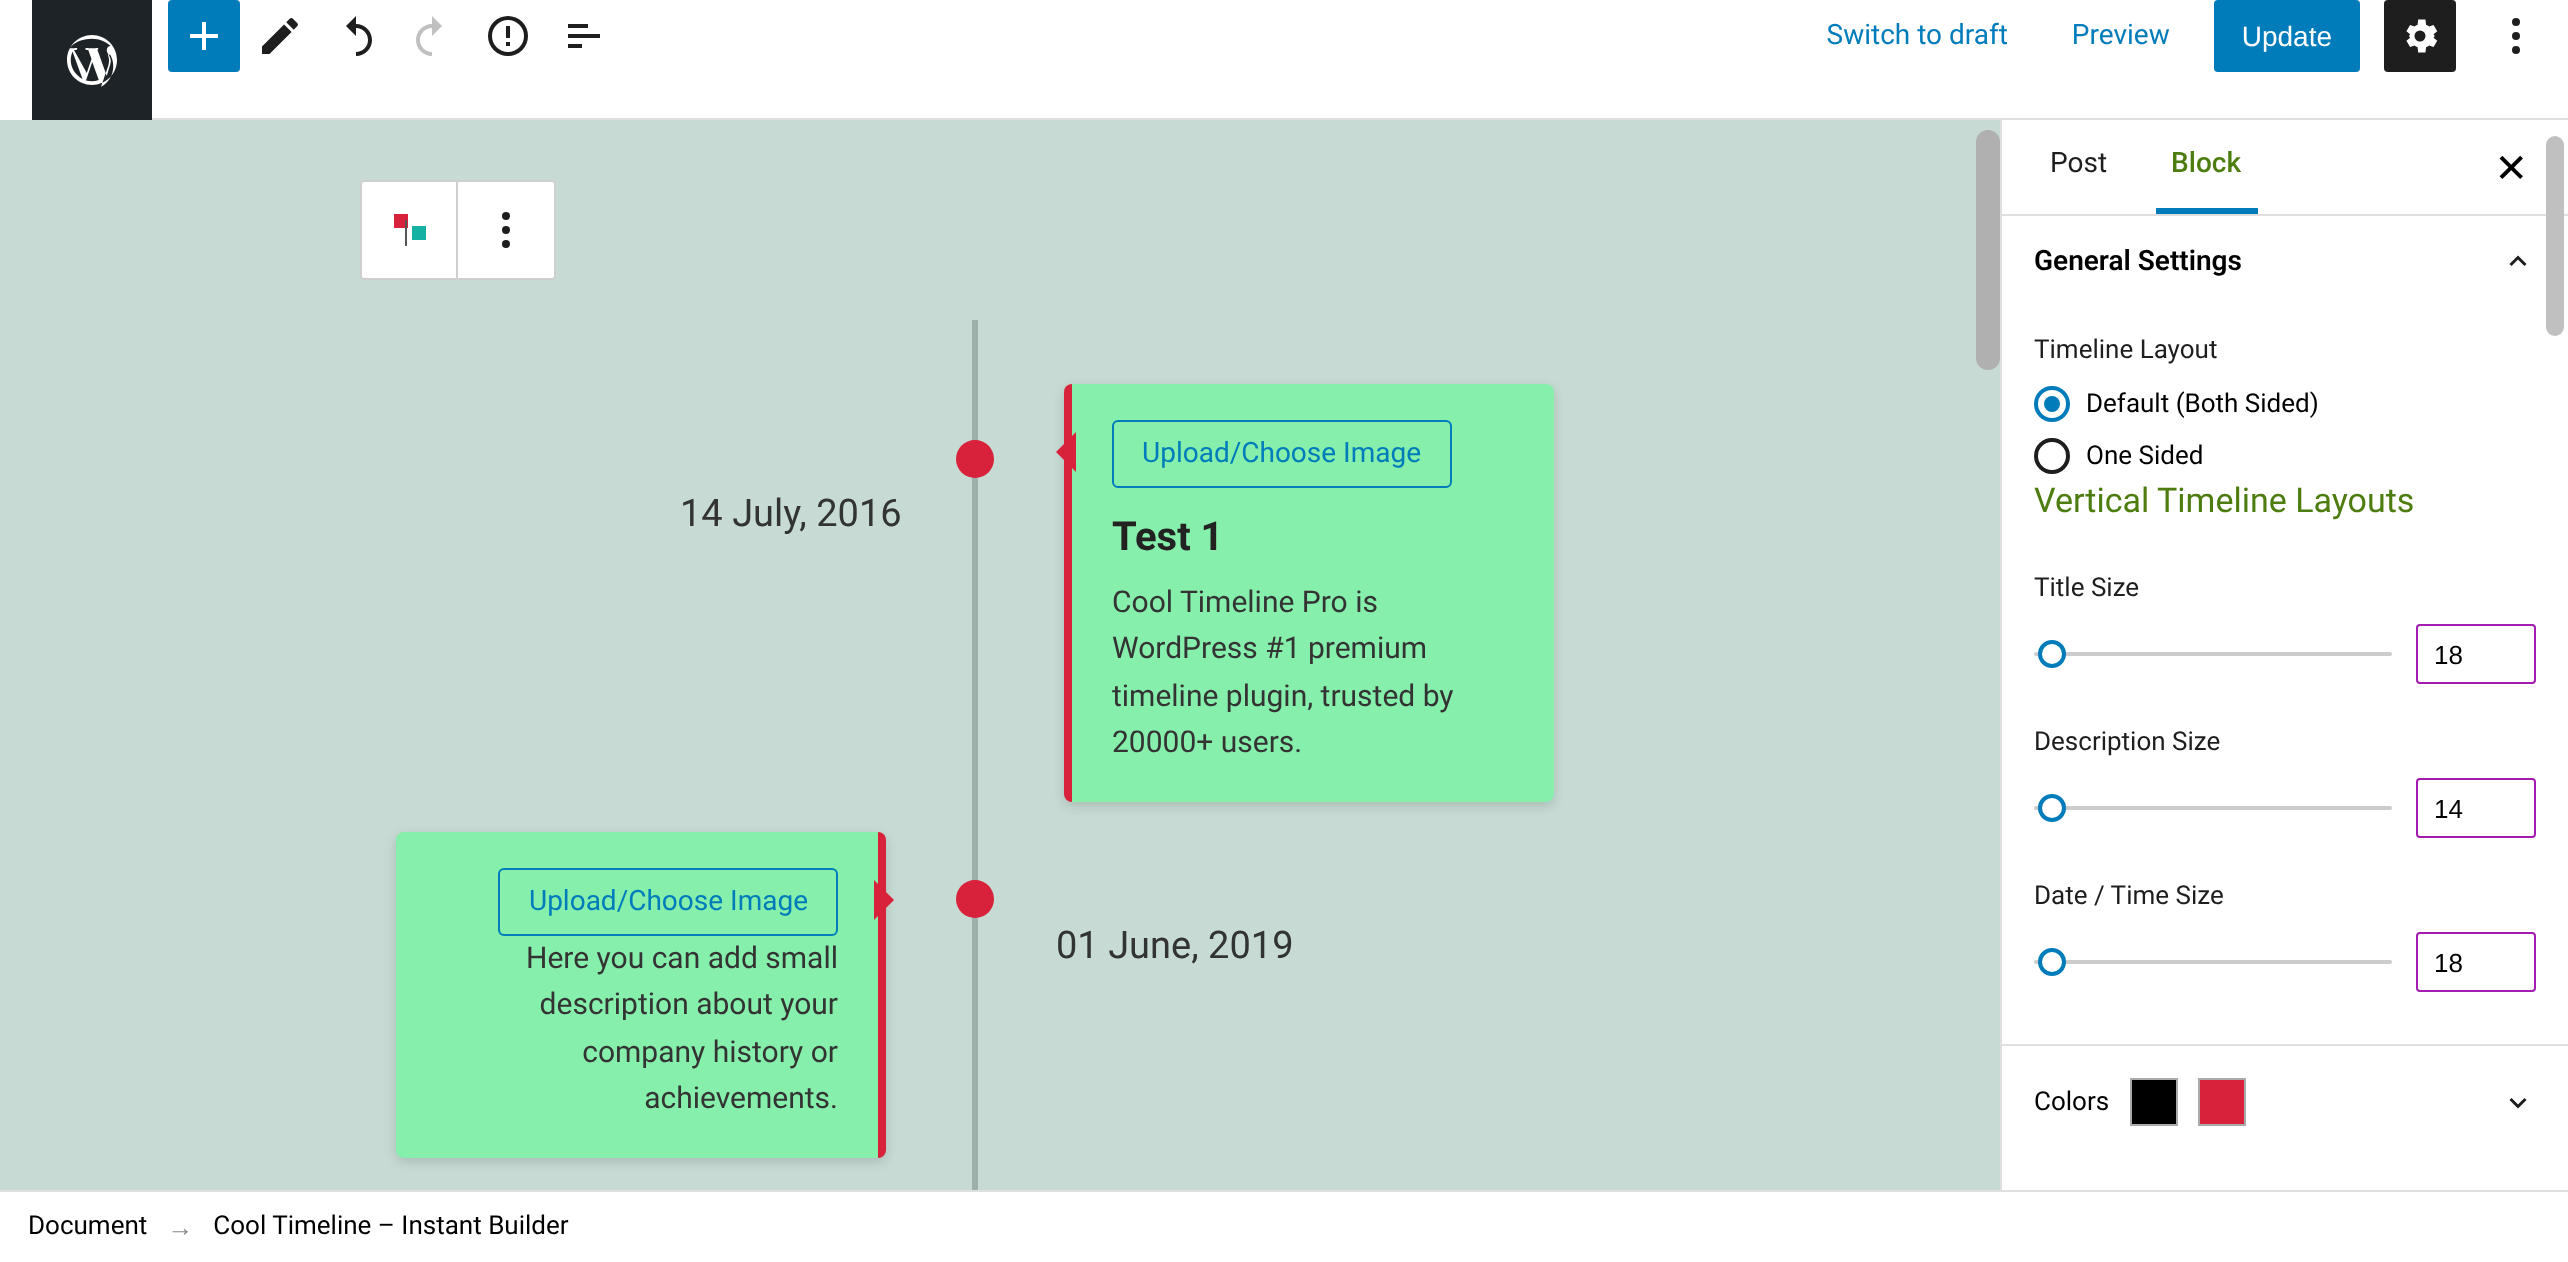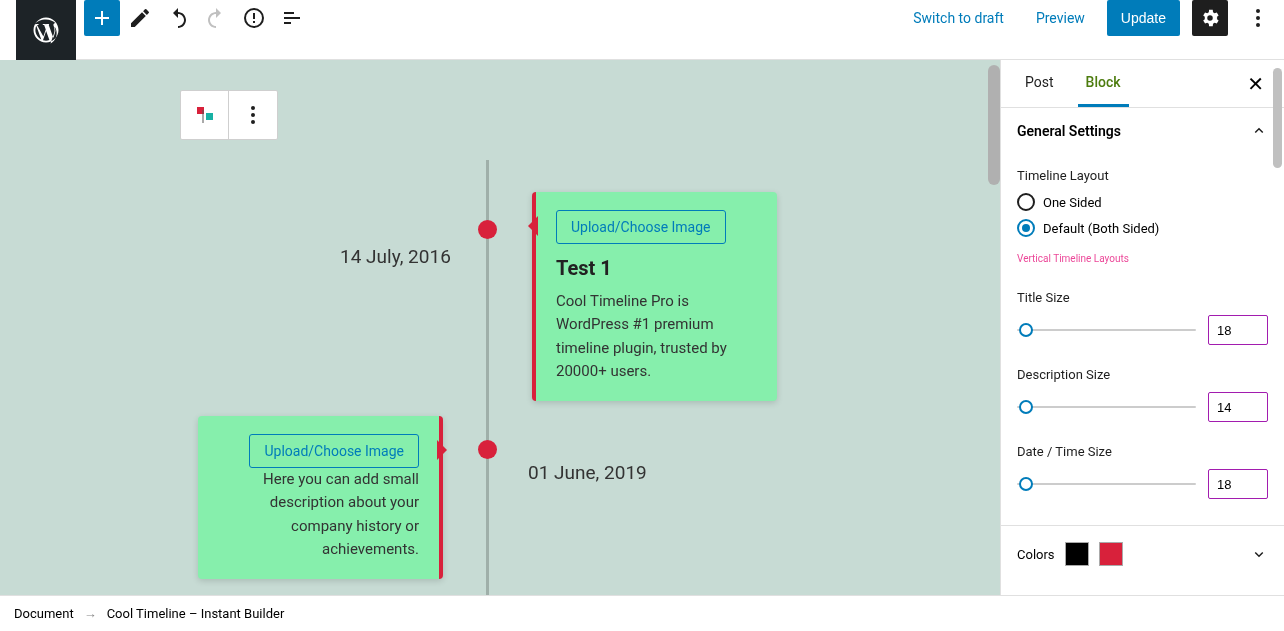--- a/index.html
+++ b/index.html
@@ -60,21 +60,21 @@
 .close-tab { margin-left: auto; font-size: 20px; cursor: pointer; padding: 4px; }
 
 .section-header { display: flex; align-items: center; justify-content: space-between; padding: 14px 16px; font-size: 14px; font-weight: 600; cursor: pointer; }
 .section-body { padding: 4px 16px 18px; border-bottom: 1px solid #e0e0e0; }
 .field-label { font-size: 13px; color: #1e1e1e; margin-bottom: 10px; margin-top: 10px; }
 .radio-group { display: flex; flex-direction: column; gap: 8px; }
 .radio-item { display: flex; align-items: center; gap: 8px; cursor: pointer; }
 .radio-outer { width: 18px; height: 18px; border: 2px solid #007cba; border-radius: 50%; display: flex; align-items: center; justify-content: center; }
 .radio-outer.unchecked { border-color: #1e1e1e; }
 .radio-inner { width: 8px; height: 8px; background: #007cba; border-radius: 50%; }
-.hint { font-size: 10px; color: #ec4899; margin-top: 16px; }
+.hint { font-size: 17px; color: #4d7c0f; margin-top: 4px; }
 
 .slider-row { display: flex; align-items: center; gap: 12px; margin-top: 6px; margin-bottom: 22px; }
 .slider-wrap { flex: 1; position: relative; height: 12px; display:flex; align-items:center;}
 .slider-track { width:100%; height: 2px; background: #ccc; border-radius: 1px; }
 .slider-thumb { position: absolute; left: 2px; width: 14px; height: 14px; border: 2px solid #007cba; background: #fff; border-radius: 50%; }
 .num-input { width: 60px; height: 30px; border: 1px solid #a21caf; border-radius: 2px; text-align: left; padding: 0 8px; font-size: 13px; }
 
 .colors-row { display: flex; align-items: center; padding: 16px; gap: 10px; }
 .swatch { width: 24px; height: 24px; border: 1px solid #aaa; }
 .swatch.black { background: #000; }
@@ -198,28 +198,28 @@
     <div class="section-header">
       <span>General Settings</span>
       <svg class="chev-icon" viewBox="0 0 24 24">
           <path d="M7 14l5-5 5 5" fill="none" stroke="#1e1e1e" stroke-width="2"></path>
         </svg>
     </div>
     <div class="section-body">
       <div class="field-label">Timeline Layout</div>
       <div class="radio-group">
         <div class="radio-item">
-          <div class="radio-outer unchecked"></div>
-          <span>One Sided</span>
-        </div>
-        <div class="radio-item">
           <div class="radio-outer">
               <div class="radio-inner"></div>
             </div>
           <span>Default (Both Sided)</span>
+        </div>
+        <div class="radio-item">
+          <div class="radio-outer unchecked"></div>
+          <span>One Sided</span>
         </div>
       </div>
       <div class="hint">Vertical Timeline Layouts</div>
 
       <div class="field-label" style="margin-top:26px">Title Size</div>
       <div class="slider-row">
         <div class="slider-wrap">
             <div class="slider-track"></div>
             <div class="slider-thumb"></div>
           </div>

